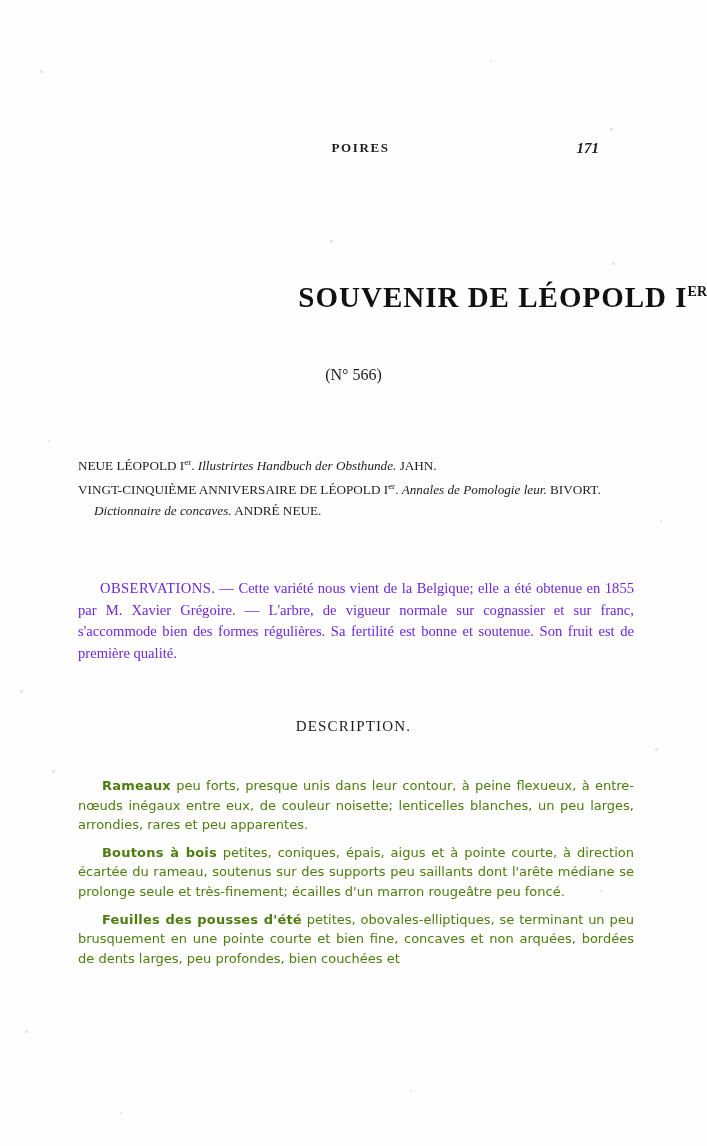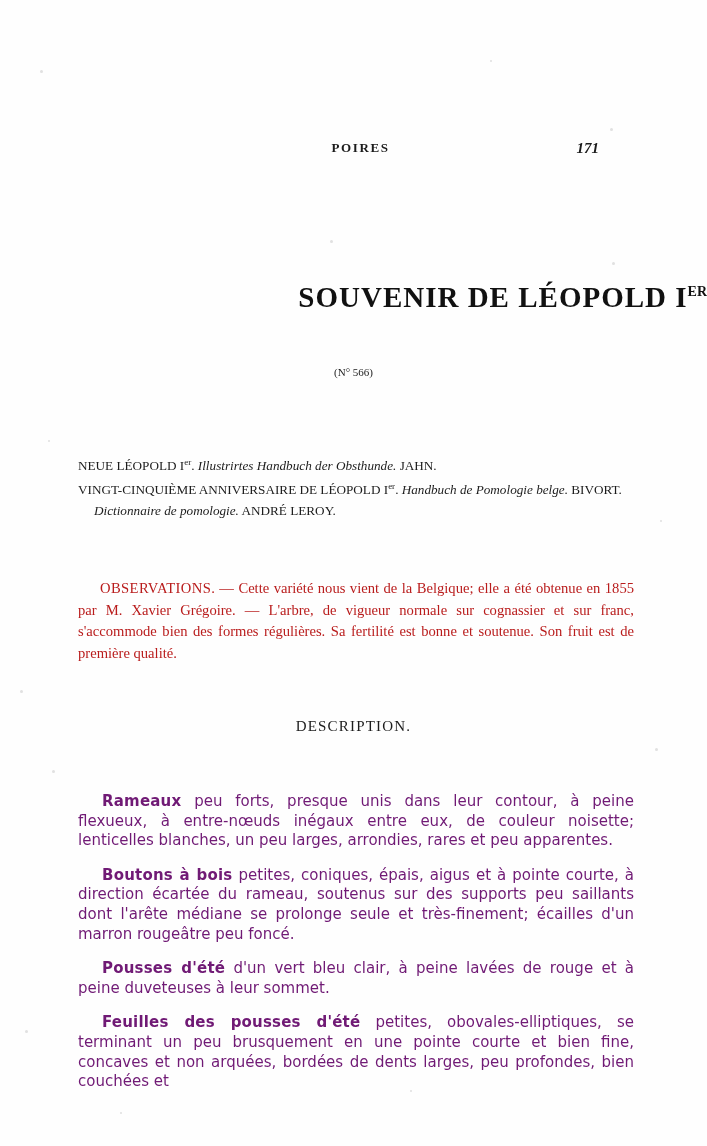--- a/index.html
+++ b/index.html
@@ -70,21 +70,21 @@
     font-size: 14px;
     vertical-align: super;
     letter-spacing: 0;
   }
 
   .number-line {
     position: absolute;
     top: 366px;
     left: 0; right: 0;
     text-align: center;
-    font-size: 11px;
+    font-size: 16px;
     color: #1c1c1c;
   }
 
   .refs {
     position: absolute;
     top: 452px;
     left: 78px;
     width: 552px;
     font-size: 13.2px;
     line-height: 20px;
@@ -97,54 +97,54 @@
   .sup { font-size: 9px; vertical-align: super; }
 
   .observations {
     position: absolute;
     top: 578px;
     left: 78px;
     width: 556px;
     font-size: 14.6px;
     line-height: 21.5px;
     text-align: justify;
-    color: #b91c1c;
+    color: #6d28d9;
   }
   .observations .lead {
     font-variant: small-caps;
     letter-spacing: .4px;
   }
   .obs-indent { text-indent: 22px; }
 
   .section-heading {
     position: absolute;
     top: 718px;
     left: 0; right: 0;
     text-align: center;
     font-size: 15px;
     letter-spacing: 1.2px;
     color: #1c1c1c;
   }
 
   .body-text {
     position: absolute;
-    top: 792px;
+    top: 776px;
     left: 78px;
     width: 556px;
-    font-size: 15px;
+    font-size: 13px;
     line-height: 19.6px;
     text-align: justify;
-    color: #701a75;
+    color: #4d7c0f;
     font-family: "DejaVu Sans", sans-serif;
   }
   .body-text p {
     margin: 0 0 0 0;
     text-indent: 24px;
   }
-  .body-text p + p { margin-top: 15px; }
+  .body-text p + p { margin-top: 8px; }
   .term {
     font-weight: bold;
     letter-spacing: .2px;
   }
 </style>
 </head>
 <body>
 
 <div class="page">
 
@@ -167,28 +167,27 @@
     <div class="rh-title">POIRES</div>
     <div class="rh-page">171</div>
   </div>
 
   <h1 class="main-title"><span>SOUVENIR DE LÉOPOLD I</span><sup>ER</sup></h1>
 
   <div class="number-line">(N° 566)</div>
 
   <div class="refs">
     <div class="ln"><span>NEUE LÉOPOLD I</span><span class="sup">er</span><span>. </span><span class="it">Illustrirtes Handbuch der Obsthunde.</span><span class="sc"> JAHN.</span></div>
-    <div class="ln"><span>VINGT-CINQUIÈME ANNIVERSAIRE DE LÉOPOLD I</span><span class="sup">er</span><span>. </span><span class="it">Handbuch de Pomologie belge.</span><span class="sc"> BIVORT.</span></div>
-    <div class="ln indent"><span class="it">Dictionnaire de pomologie.</span><span class="sc"> ANDRÉ LEROY.</span></div>
+    <div class="ln"><span>VINGT-CINQUIÈME ANNIVERSAIRE DE LÉOPOLD I</span><span class="sup">er</span><span>. </span><span class="it">Annales de Pomologie leur.</span><span class="sc"> BIVORT.</span></div>
+    <div class="ln indent"><span class="it">Dictionnaire de concaves.</span><span class="sc"> ANDRÉ NEUE.</span></div>
   </div>
 
   <div class="observations obs-indent"><span class="lead">OBSERVATIONS</span><span>. — Cette variété nous vient de la Belgique; elle a été obtenue en 1855 par M. Xavier Grégoire. — L'arbre, de vigueur normale sur cognassier et sur franc, s'accommode bien des formes régulières. Sa fertilité est bonne et soutenue. Son fruit est de première qualité.</span></div>
 
   <div class="section-heading">DESCRIPTION.</div>
 
   <div class="body-text">
     <p><span class="term">Rameaux</span><span> peu forts, presque unis dans leur contour, à peine flexueux, à entre-nœuds inégaux entre eux, de couleur noisette; lenticelles blanches, un peu larges, arrondies, rares et peu apparentes.</span></p>
     <p><span class="term">Boutons à bois</span><span> petites, coniques, épais, aigus et à pointe courte, à direction écartée du rameau, soutenus sur des supports peu saillants dont l'arête médiane se prolonge seule et très-finement; écailles d'un marron rougeâtre peu foncé.</span></p>
-    <p><span class="term">Pousses d'été</span><span> d'un vert bleu clair, à peine lavées de rouge et à peine duveteuses à leur sommet.</span></p>
     <p><span class="term">Feuilles des pousses d'été</span><span> petites, obovales-elliptiques, se terminant un peu brusquement en une pointe courte et bien fine, concaves et non arquées, bordées de dents larges, peu profondes, bien couchées et</span></p>
   </div>
 
 </div>
 
 </body></html>

